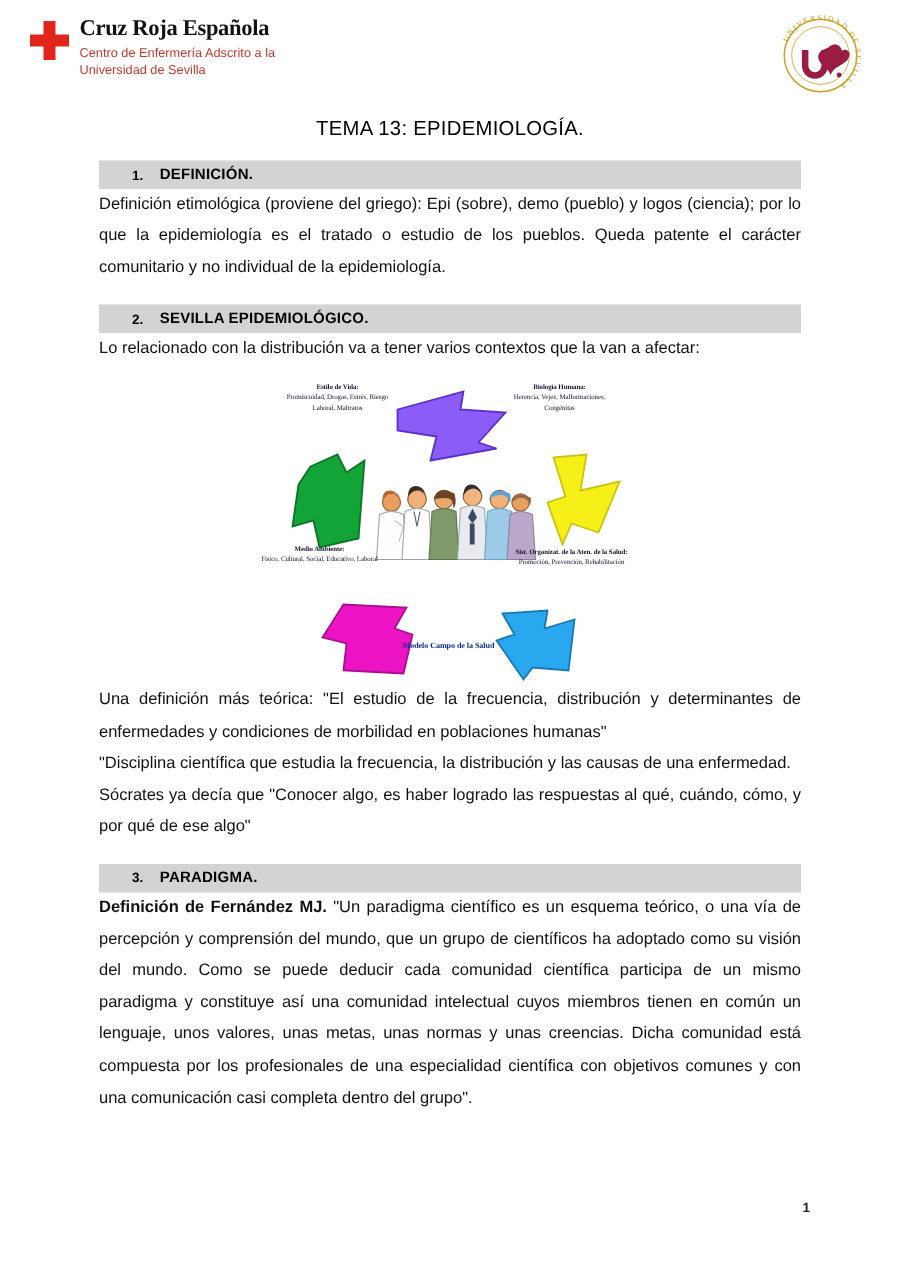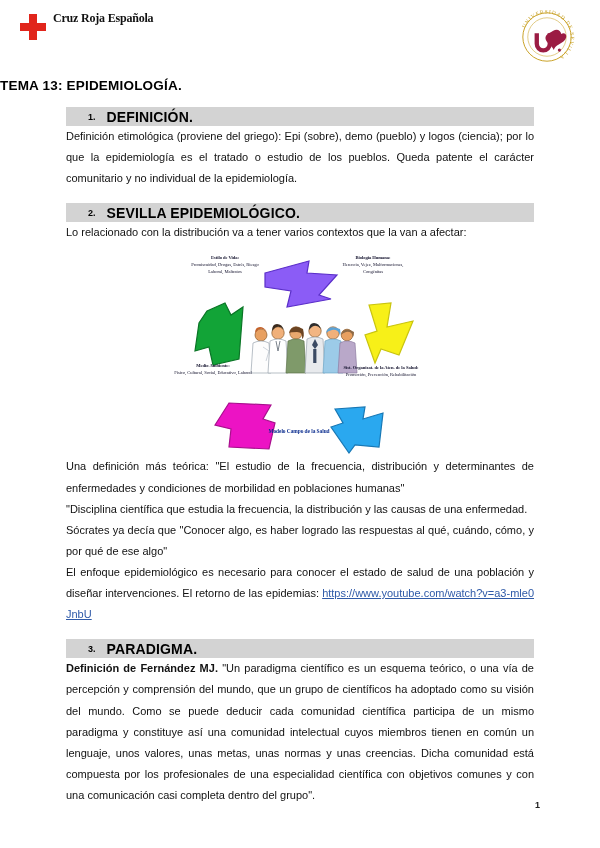--- a/index.html
+++ b/index.html
@@ -55,21 +55,21 @@
   .red-cross::before {
     left: 9px; top: 0; width: 8px; height: 26px;
   }
   .red-cross::after {
     left: 0; top: 9px; width: 26px; height: 8px;
   }
   .logo-text { line-height: 1; }
   .logo-title {
     font-family: "Liberation Serif", serif;
     font-weight: bold;
-    font-size: 12px;
+    font-size: 15px;
     letter-spacing: -0.2px;
     color: #111111;
     white-space: nowrap;
   }
   .logo-sub {
     font-family: "Liberation Sans", sans-serif;
     font-size: 8.5px;
     color: #c0392b;
     line-height: 1.35;
     margin-top: 3px;
@@ -81,23 +81,23 @@
     position: absolute;
     right: 22px;
     top: 6px;
     width: 62px;
     height: 62px;
   }
   .seal svg { display: block; width: 62px; height: 62px; }
 
   
   .doc-title {
-    text-align: left;
+    text-align: center;
     font-family: "Liberation Sans", sans-serif;
-    font-weight: bold;
+    font-weight: normal;
     font-size: 13.5px;
     letter-spacing: 0.2px;
     margin: 4px 0 14px 0;
   }
 
   
   .section-bar {
     background: #d3d3d3;
     margin: 0 66px 0 66px;
     height: 19px;
@@ -105,21 +105,21 @@
     align-items: center;
     box-sizing: border-box;
   }
   .section-bar .num {
     font-size: 9px;
     font-weight: bold;
     margin-left: 22px;
     margin-right: 11px;
   }
   .section-bar .label {
-    font-size: 14px;
+    font-size: 10px;
     font-weight: bold;
     letter-spacing: 0.15px;
   }
 
   
   .body-wrap {
     padding: 0 66px 0 66px;
   }
   p.para {
     font-size: 11px;
@@ -176,20 +176,24 @@
 <body>
 
 <div class="page">
 
   <div class="header">
 
     <div class="logo-block">
       <div class="red-cross"></div>
       <div class="logo-text">
         <div class="logo-title">Cruz Roja Española</div>
+        <div class="logo-sub">
+          <div>Centro de Enfermería Adscrito a la</div>
+          <div>Universidad de Sevilla</div>
+        </div>
       </div>
     </div>
 
     <div class="seal">
       <svg viewBox="0 0 100 100" aria-hidden="true">
         <defs>
           <path id="ringpath" d="M 50,50 m -38,0 a 38,38 0 1,1 76,0 a 38,38 0 1,1 -76,0"></path>
         </defs>
         <circle cx="50" cy="50" r="39" fill="none" stroke="#c9a227" stroke-width="1.6"></circle>
         <circle cx="50" cy="50" r="31" fill="none" stroke="#c9a227" stroke-width="0.9"></circle>
@@ -313,23 +317,20 @@
       <span class="hd">Sist. Organizat. de la Aten. de la Salud:</span>
       <span>Promoción, Prevención, Rehabilitación</span>
     </div>
     <div class="fig-label lbl-modelo">Modelo Campo de la Salud</div>
   </div>
 
   <div class="body-wrap">
     <p class="para">Una definición más teórica: "El estudio de la frecuencia, distribución y determinantes de enfermedades y condiciones de morbilidad en poblaciones humanas"</p>
     <p class="para">"Disciplina científica que estudia la frecuencia, la distribución y las causas de una enfermedad.</p>
     <p class="para">Sócrates ya decía que "Conocer algo, es haber logrado las respuestas al qué, cuándo, cómo, y por qué de ese algo"</p>
-    <p class="para">
-      <span>El enfoque epidemiológico es necesario para conocer el estado de salud de una población y diseñar intervenciones. El retorno de las epidemias: </span><a class="link" href="#">https://www.youtube.com/watch?v=a3-mle0JnbU</a>
-    </p>
   </div>
 
   <div style="height:14px;"></div>
   <div class="section-bar">
     <span class="num">3.</span>
     <span class="label">PARADIGMA.</span>
   </div>
 
   <div class="body-wrap">
     <p class="para">

